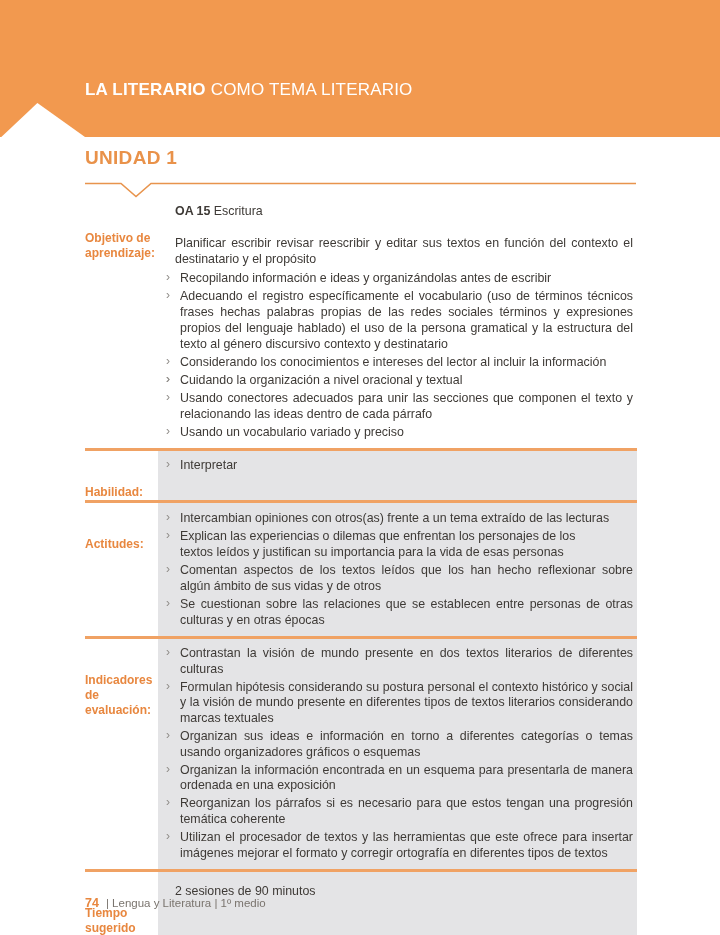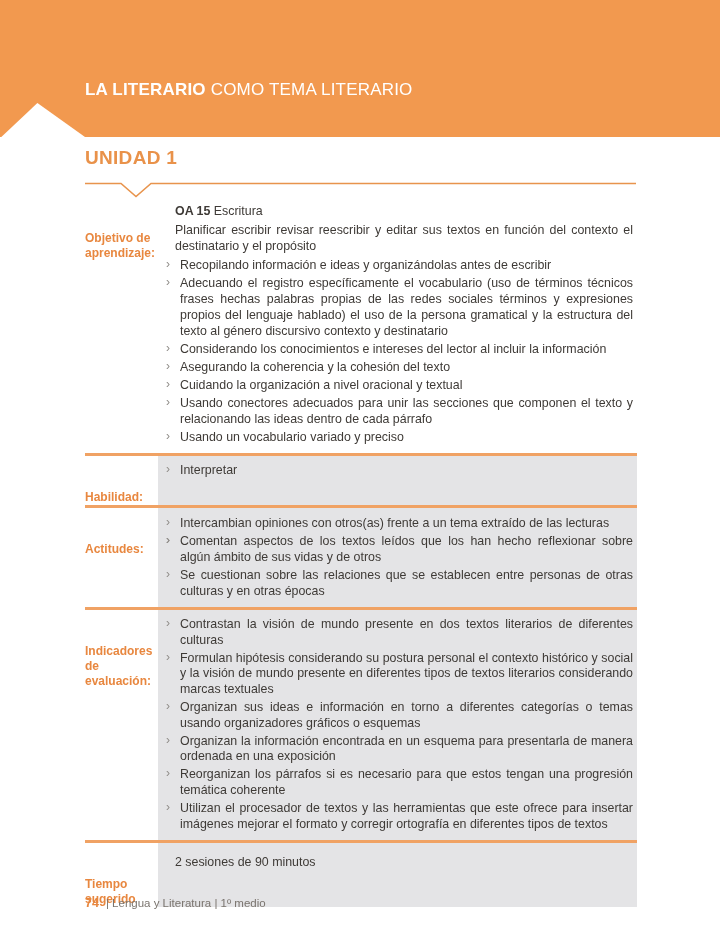--- a/index.html
+++ b/index.html
@@ -24,21 +24,21 @@
               color:#E9924A;letter-spacing:.3px;}
   .unit-rule{position:absolute;left:85px;top:182px;}
   
   .tbl{position:absolute;left:85px;top:197px;width:552px;}
   .row{display:flex;align-items:stretch;}
   .cell-label{flex:none;width:73px;color:#E8873F;font-weight:bold;font-size:12px;
               line-height:15px;white-space:pre-line;padding-top:6px;margin-top:28px;}
   .cell-content{flex:1;font-size:12.4px;line-height:16px;color:#3E3A36;padding:5px 2px 6px 0;}
   .cell-content.gray{background:#E4E4E6;}
   .oa-line{padding-left:17px;margin:1px 0 0;}
-  .para{margin:3px 0 3px;padding-left:17px;padding-right:2px;text-align:justify;}
+  .para{margin:16px 0 3px;padding-left:17px;padding-right:2px;text-align:justify;}
   .blist{list-style:none;margin:0;padding:0;}
   .blist li{position:relative;padding-left:22px;padding-right:2px;margin:2px 0;text-align:justify;}
   .blist .bm{position:absolute;left:8px;top:-1px;color:#908D89;font-size:12px;}
   .pre{white-space:pre-line;}
   .tight{line-height:15.8px;}
   .divider{height:3px;background:#F0A264;}
   .hab-content{padding:4px 2px 5px 0;}
   .tiempo-content{padding:11px 2px 12px 0;}
   .tiempo-text{padding-left:17px;}
   
@@ -66,21 +66,21 @@
     <div class="row">
       <div class="cell-label">Objetivo de
 aprendizaje:</div>
       <div class="cell-content">
         <div class="oa-line"><b>OA 15</b> <span>Escritura</span></div>
         <p class="para">Planificar escribir revisar reescribir y editar sus textos en función del contexto el destinatario y el propósito</p>
         <ul class="blist">
           <li><span class="bm">›</span><span>Recopilando información e ideas y organizándolas antes de escribir</span></li>
           <li><span class="bm">›</span><span>Adecuando el registro específicamente el vocabulario (uso de términos técnicos frases hechas palabras propias de las redes sociales términos y expresiones propios del lenguaje hablado) el uso de la persona gramatical y la estructura del texto al género discursivo contexto y destinatario</span></li>
           <li><span class="bm">›</span><span>Considerando los conocimientos e intereses del lector al incluir la información</span></li>
-          <li><span class="bm">›</span><span>Asegurando la coherencia y la cohesión del texto</span></li>
+          <li><span class="bm">›</span></li>
           <li><span class="bm">›</span><span>Cuidando la organización a nivel oracional y textual</span></li>
           <li><span class="bm">›</span><span>Usando conectores adecuados para unir las secciones que componen el texto y relacionando las ideas dentro de cada párrafo</span></li>
           <li><span class="bm">›</span><span>Usando un vocabulario variado y preciso</span></li>
         </ul>
       </div>
     </div>
 
     <div class="divider"></div>
 
     <div class="row">
@@ -92,21 +92,22 @@
       </div>
     </div>
 
     <div class="divider"></div>
 
     <div class="row">
       <div class="cell-label">Actitudes:</div>
       <div class="cell-content gray">
         <ul class="blist">
           <li><span class="bm">›</span><span>Intercambian opiniones con otros(as) frente a un tema extraído de las lecturas</span></li>
-          <li><span class="bm">›</span></li>
+          <li><span class="bm">›</span><span class="pre">Explican las experiencias o dilemas que enfrentan los personajes de los
+textos leídos y justifican su importancia para la vida de esas personas</span></li>
           <li><span class="bm">›</span><span>Comentan aspectos de los textos leídos que los han hecho reflexionar sobre algún ámbito de sus vidas y de otros</span></li>
           <li><span class="bm">›</span><span>Se cuestionan sobre las relaciones que se establecen entre personas de otras culturas y en otras épocas</span></li>
         </ul>
       </div>
     </div>
 
     <div class="divider"></div>
 
     <div class="row">
       <div class="cell-label">Indicadores

